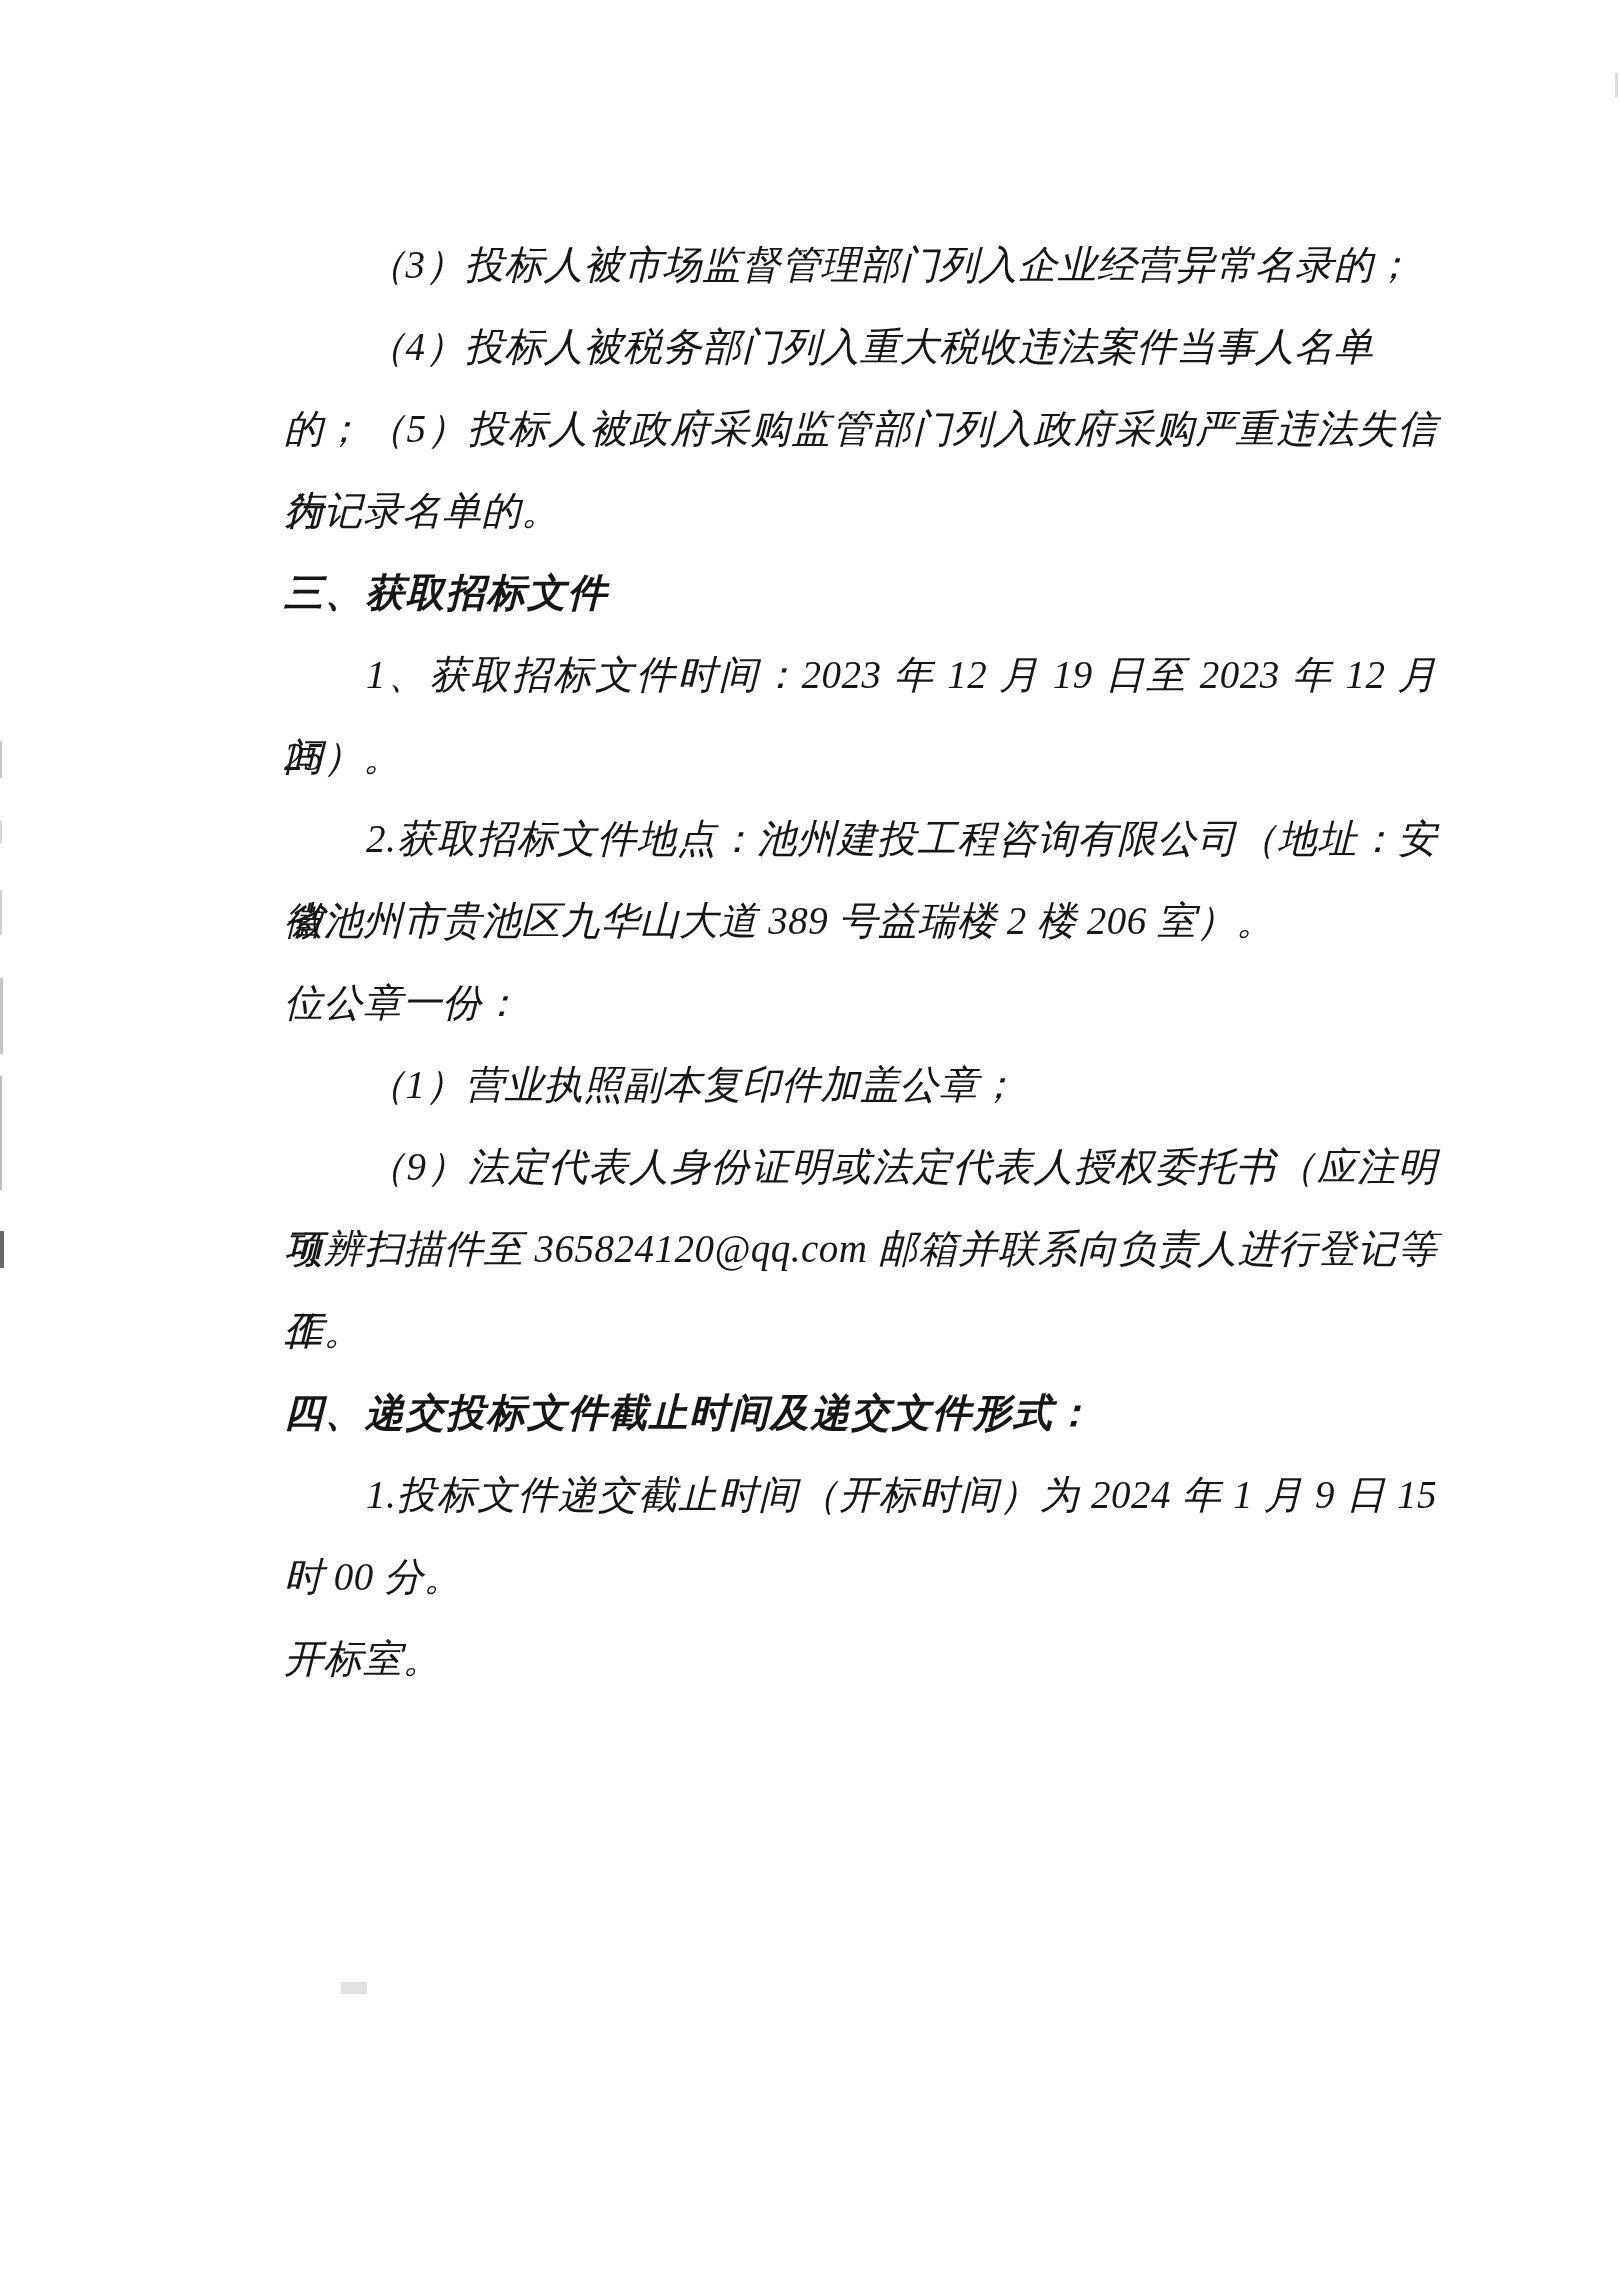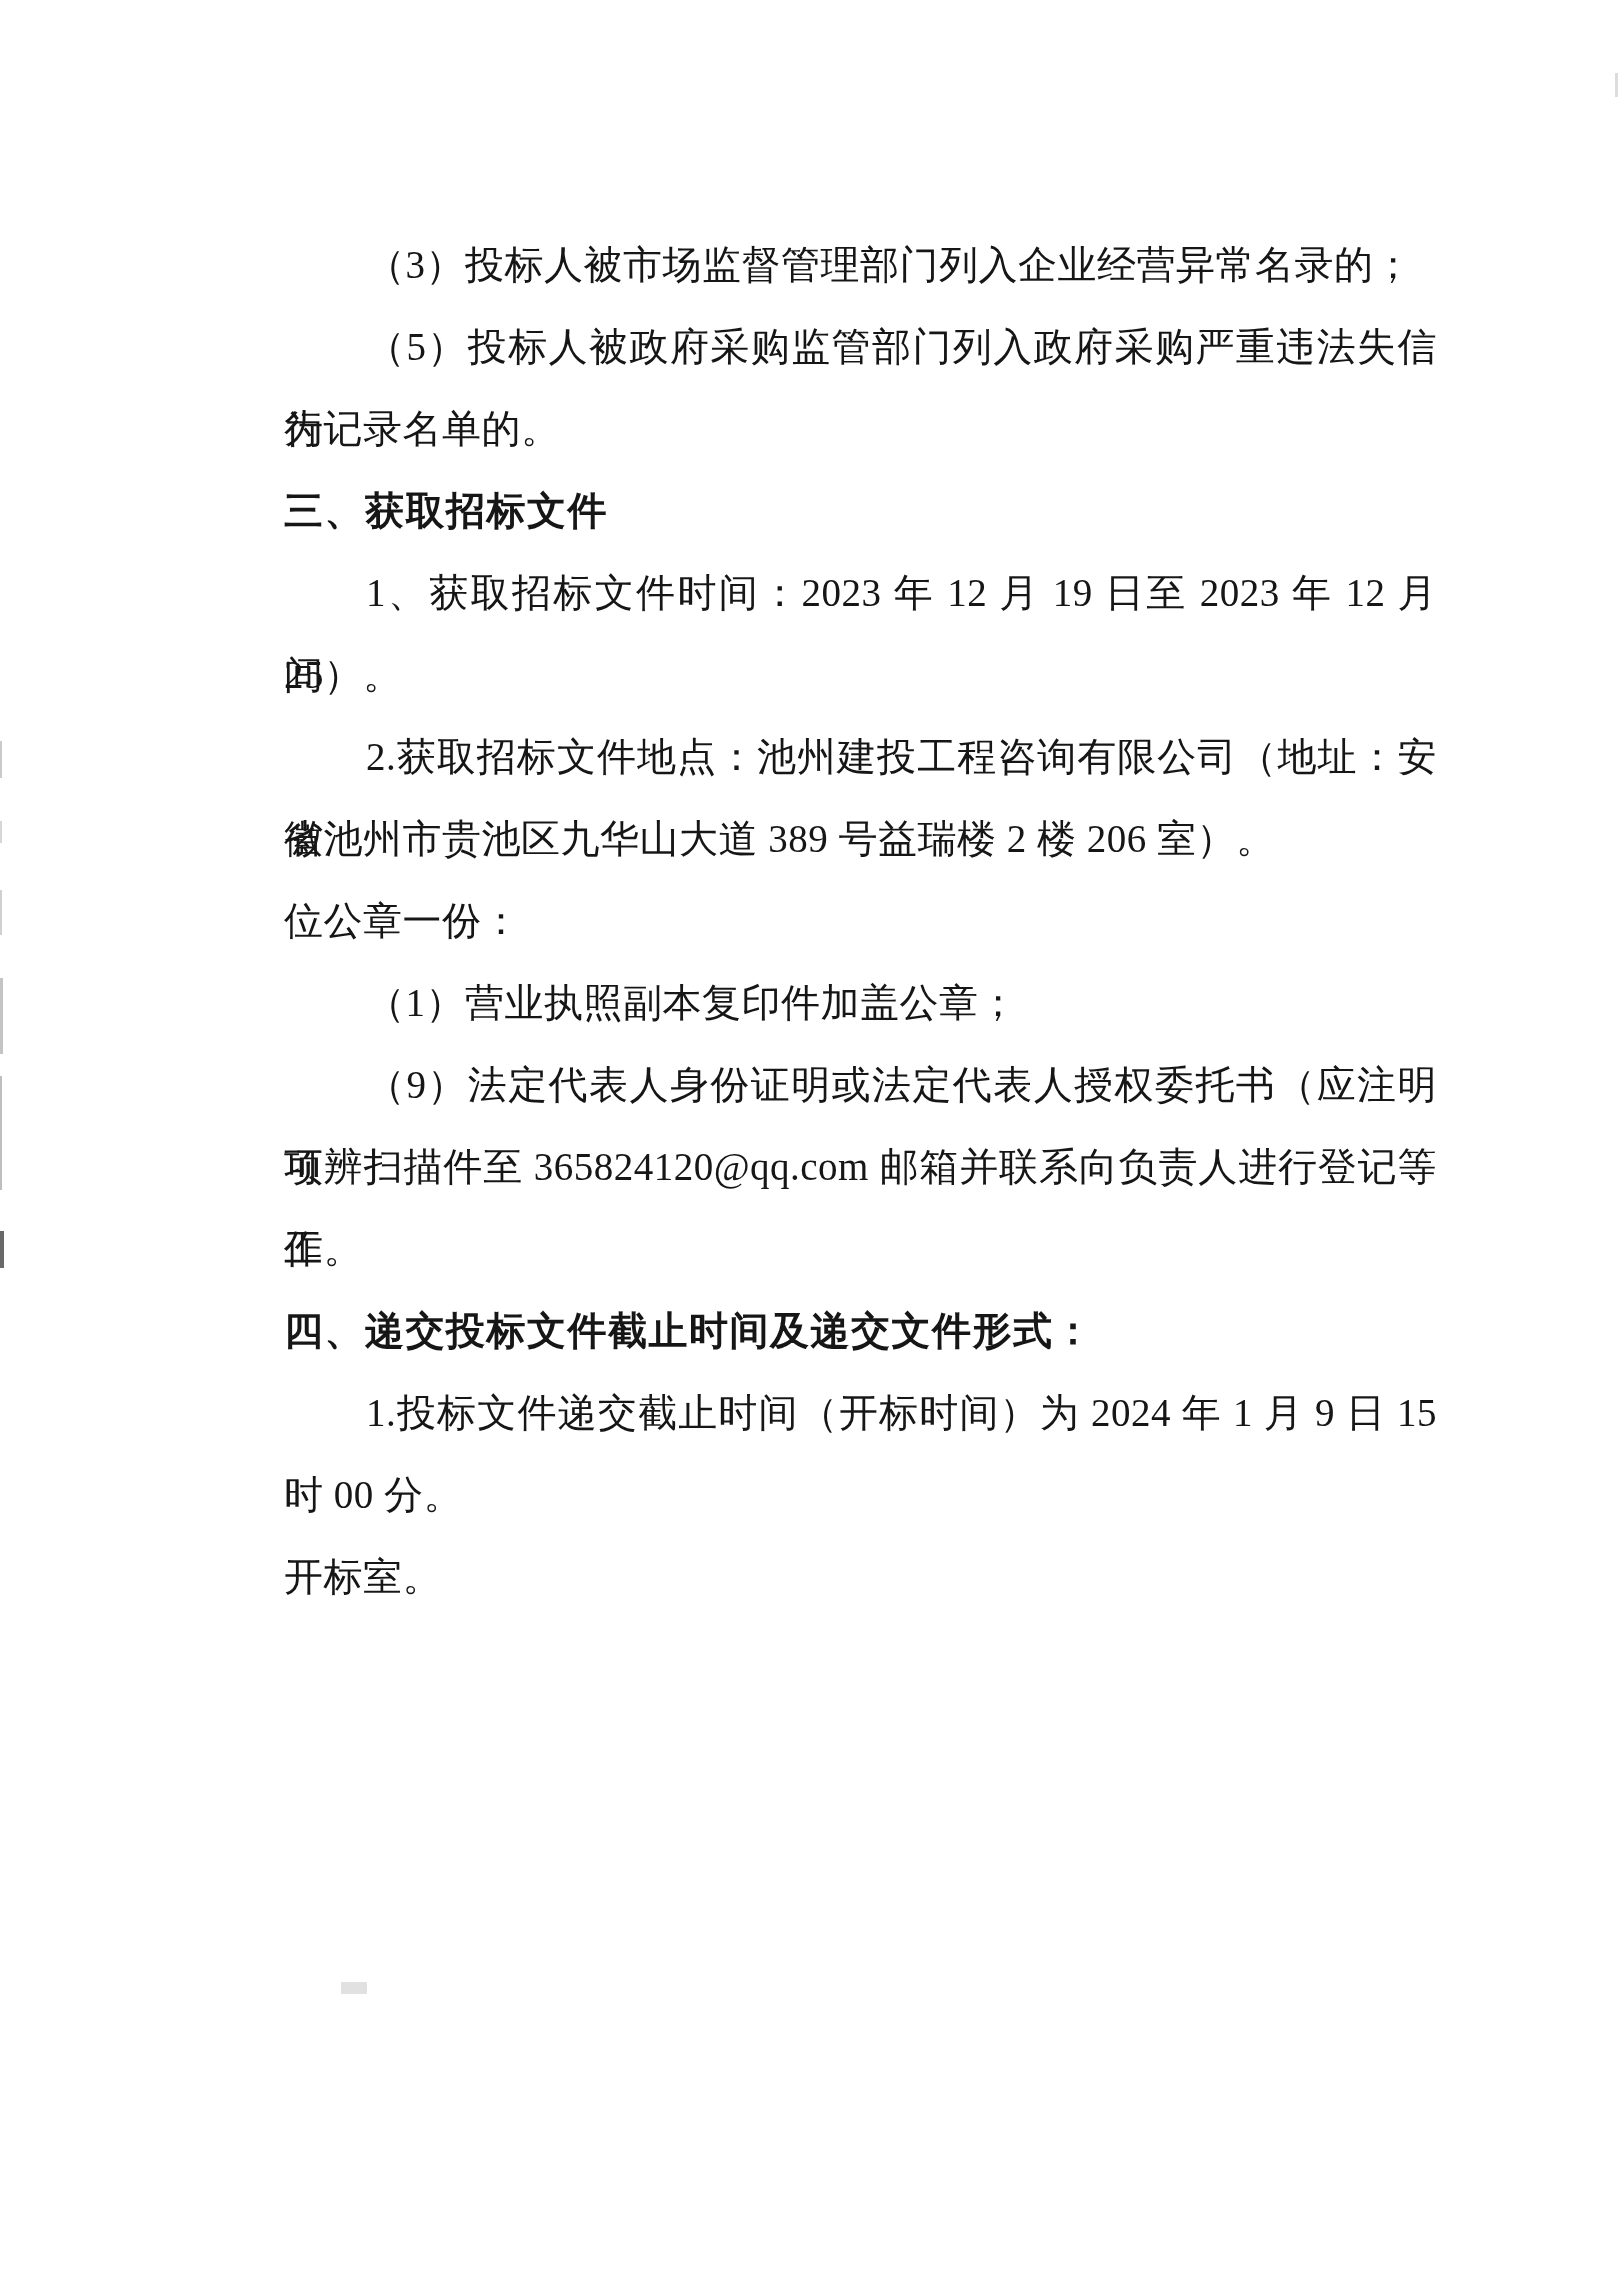--- a/index.html
+++ b/index.html
@@ -22,20 +22,21 @@
     width: 1153px;
   }
   .line {
     height: 82px;
     line-height: 82px;
     font-size: 39px;
     letter-spacing: 0.5px;
     font-family: "Liberation Serif", "DejaVu Serif", serif;
     color: #161616;
     white-space: normal;
+    font-style: italic;
   }
   .line.indent {
     text-indent: 82px;
   }
   .line.justify {
     text-align: justify;
     text-align-last: justify;
   }
   .line.heading {
     font-family: "Liberation Sans", "DejaVu Sans", sans-serif;
@@ -55,20 +56,21 @@
   .a6 { left: 0; top: 1231px; width: 3.9px; height: 37px;  opacity: .85; background: #4f4f4f; }
   .a7 { left: 1615px; top: 73px; width: 2.9px; height: 23.5px; opacity: .3; }
   .a8 { left: 341px; top: 1982px; width: 25.5px; height: 11.8px; opacity: .3; background: #9a9a9a; }
 </style>
 </head>
 <body>
 
 <div class="page">
   <div class="doc">
       <div class="line indent">（3）投标人被市场监督管理部门列入企业经营异常名录的；</div>
+      <div class="line indent">（4）投标人被税务部门列入重大税收违法案件当事人名单的；</div>
       <div class="line indent justify">（5）投标人被政府采购监管部门列入政府采购严重违法失信行</div>
       <div class="line">为记录名单的。</div>
       <div class="line heading">三、获取招标文件</div>
       <div class="line indent justify">1、获取招标文件时间：2023 年 12 月 19 日至 2023 年 12 月 25</div>
       <div class="line">间）。</div>
       <div class="line indent justify">2.获取招标文件地点：池州建投工程咨询有限公司（地址：安徽</div>
       <div class="line">省池州市贵池区九华山大道 389 号益瑞楼 2 楼 206 室）。</div>
       <div class="line">位公章一份：</div>
       <div class="line indent">（1）营业执照副本复印件加盖公章；</div>
       <div class="line indent justify">（9）法定代表人身份证明或法定代表人授权委托书（应注明项</div>

